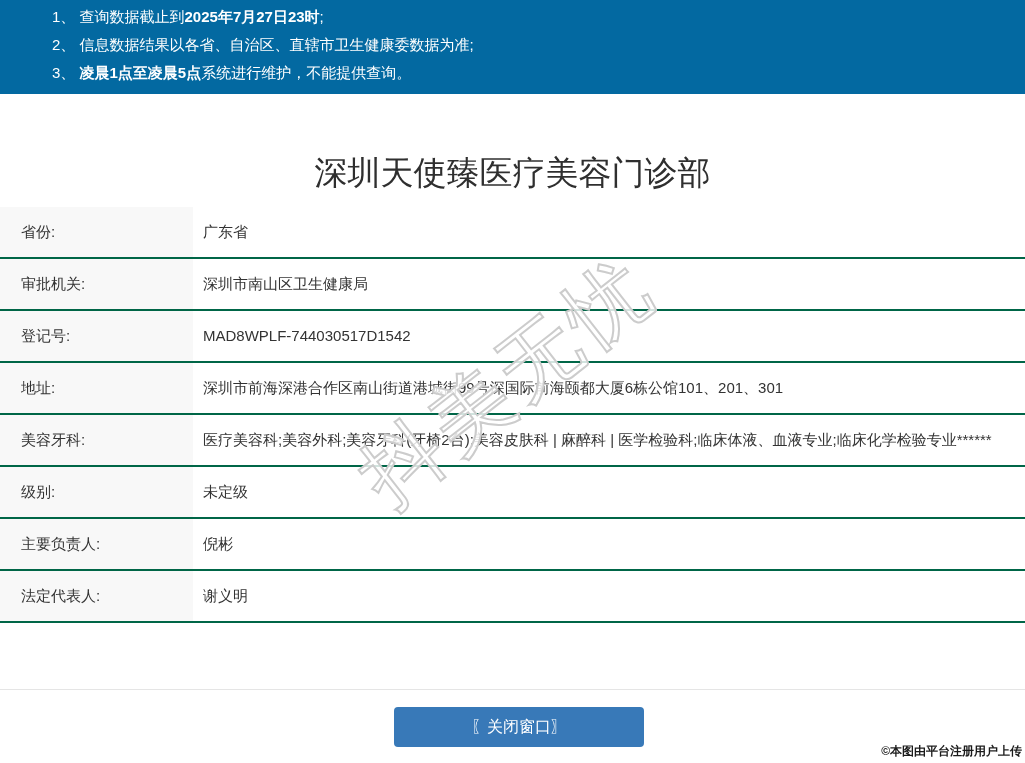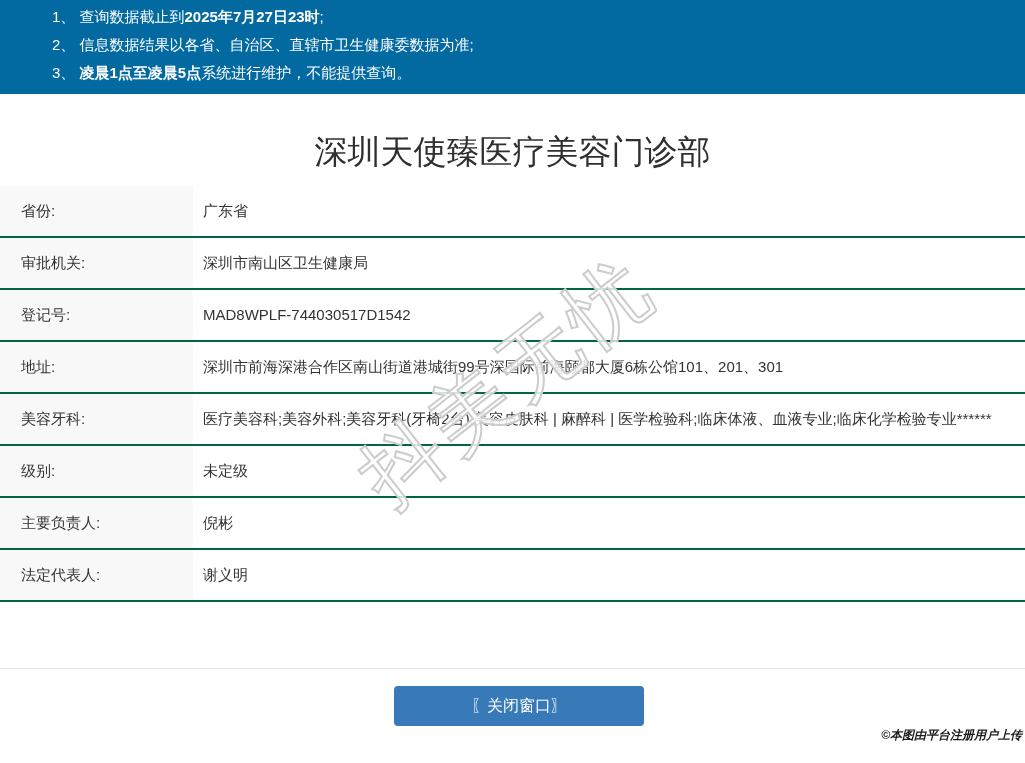--- a/index.html
+++ b/index.html
@@ -23,20 +23,21 @@
   .notice-line b { font-weight: bold; }
   
   .page-title {
     text-align: center;
     font-size: 33px;
     line-height: 40px;
     color: #2f2f2f;
     padding-top: 38px;
     padding-bottom: 14px;
     font-weight: 400;
+    margin-top: 21px;
   }
   
   table.info-table {
     width: 100%;
     border-collapse: collapse;
     font-size: 15px;
     color: #333;
   }
   table.info-table td {
     border-bottom: 2px solid #006647;
@@ -70,27 +71,26 @@
     color: #ffffff;
     border: none;
     border-radius: 4px;
     font-size: 16px;
     font-family: "Liberation Sans", "DejaVu Sans", sans-serif;
     cursor: pointer;
   }
   .attribution {
     position: absolute;
     right: 3px;
-    bottom: 19px;
+    bottom: 3px;
     font-size: 12px;
     font-weight: bold;
     color: #1a1a1a;
     text-shadow: 0 0 2px #fff, 0 0 2px #fff, 0 0 3px #fff, 1px 1px 1px #fff, -1px -1px 1px #fff;
     z-index: 20;
-    font-style: italic;
   }
   
   .watermark {
     position: absolute;
     left: 508px;
     top: 383px;
     transform: translate(-50%, -50%) rotate(-38deg);
     font-size: 80px;
     letter-spacing: 6px;
     white-space: nowrap;

